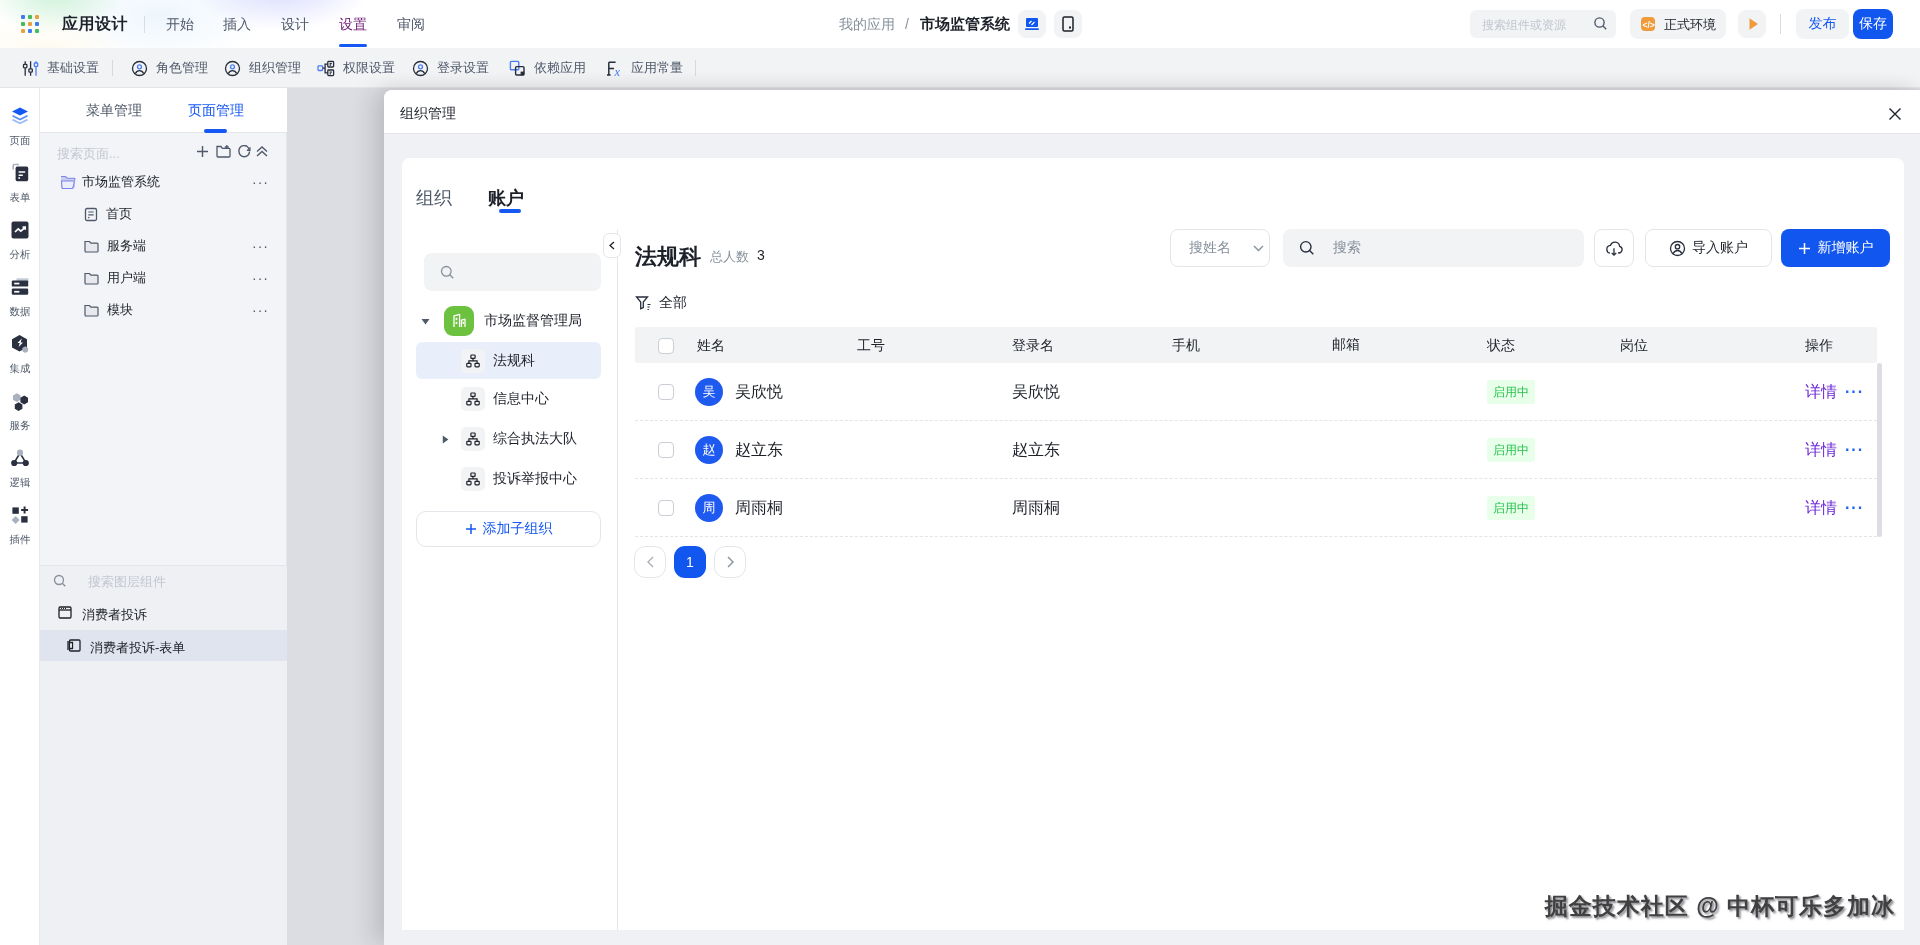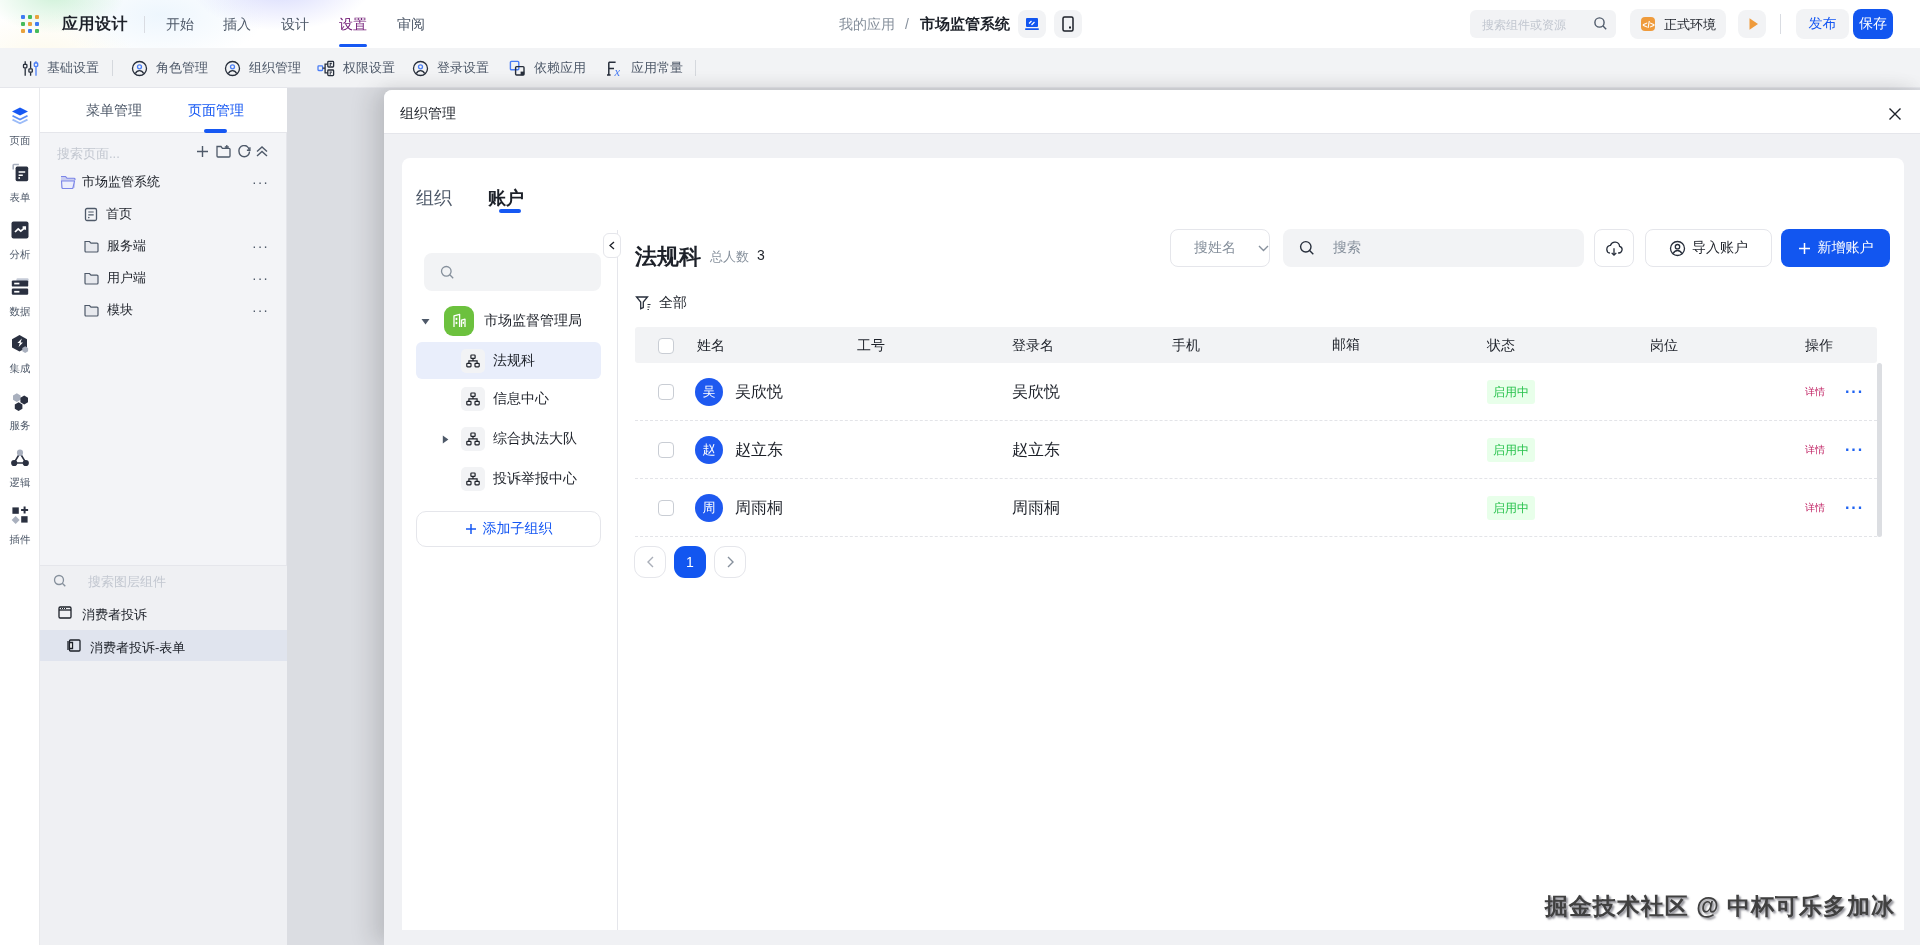--- a/index.html
+++ b/index.html
@@ -40,21 +40,21 @@
 #vdiv{position:absolute;left:233px;top:140px;width:1px;height:700px;background:#e5e6eb}
 
 .trow{position:absolute;display:flex;align-items:center;font-size:14px;color:#1d2129}
 .ibox{width:24px;height:24px;border-radius:5px;background:#f2f3f5;display:flex;align-items:center;justify-content:center}
 
 .th{position:absolute;top:0;height:36px;line-height:36px;font-size:14px;color:#1d2129;font-weight:400}
 .td{position:absolute;display:flex;align-items:center;height:58px}
 .ck{width:16px;height:16px;border:1px solid #c9cdd4;border-radius:4px;background:#fff}
 .avatar{width:28px;height:28px;border-radius:50%;background:#1e59f0;color:#fff;font-size:13px;display:flex;align-items:center;justify-content:center}
 .badge{width:48px;height:24px;border-radius:3px;background:#e8ffea;color:#27c24b;font-size:12px;display:flex;align-items:center;justify-content:center}
-.lnk{color:#be185d;font-size:10px}
+.lnk{color:#6d28d9;font-size:16px}
 .drow{position:absolute;left:0;width:1242px;height:58px;border-bottom:1px dashed #e3e4e8}
 
 .btn{position:absolute;display:flex;align-items:center;justify-content:center;border-radius:8px;font-size:14px}
 .bord{border:1px solid #e5e6eb;background:#fff}
 .gray{background:#f2f3f5}
 .blue{background:#1256f0;color:#fff}
 .pgbtn{position:absolute;width:32px;height:32px;border-radius:11px;display:flex;align-items:center;justify-content:center}
 
 #wm{right:25px;top:891px;font-size:23px;font-weight:bold;color:#404040;text-shadow:2px 2px 2px rgba(90,90,100,.6),1px 1px 1px rgba(130,130,140,.35);letter-spacing:1px}
 </style>
@@ -399,21 +399,21 @@
       </div>
       <span style="margin-left:8px">投诉举报中心</span>
     </div>
  <div style="position:absolute;left:32px;top:421px;width:185px;height:36px;background:#fff;border:1px solid #e5e6eb;border-radius:10px;display:flex;align-items:center;justify-content:center;font-size:14px;color:#1658f3"><svg width="12" height="12" viewBox="0 0 12 12" style="margin-right:6px">
         <path d="M6 1v10M1 6h10" stroke="#1658f3" stroke-width="1.5"></path>
       </svg>添加子组织</div>
 
  <div style="position:absolute;left:251px;top:152px;font-size:22px;font-weight:bold;color:#1d2129">法规科</div>
  <div style="position:absolute;left:326px;top:158px;font-size:13px;color:#86909c">总人数</div>
  <div style="position:absolute;left:373px;top:157px;font-size:14px;color:#1d2129">3</div>
- <div class="btn bord" style="left:786px;top:139px;width:100px;height:38px;color:#86909c;justify-content:flex-end;padding-left:18px">搜姓名<svg width="11" height="7" viewBox="0 0 11 7" style="margin-left:22px">
+ <div class="btn bord" style="left:786px;top:139px;width:100px;height:38px;color:#86909c;justify-content:flex-start;padding-left:18px">搜姓名<svg width="11" height="7" viewBox="0 0 11 7" style="margin-left:22px">
         <path d="M1 1l4.5 4.5L10 1" fill="none" stroke="#86909c" stroke-width="1.4"></path>
       </svg></div>
  <div style="position:absolute;left:899px;top:139px;width:301px;height:38px;background:#f2f3f5;border-radius:8px"></div>
  <svg style="position:absolute;left:915px;top:150px" width="16" height="16" viewBox="0 0 16 16">
       <circle cx="6.8" cy="6.8" r="5.2" fill="none" stroke="#272e3b" stroke-width="1.4"></circle>
       <path d="M10.6 10.6l3.7 3.7" stroke="#272e3b" stroke-width="1.4"></path>
     </svg>
  <div style="position:absolute;left:949px;top:149px;font-size:14px;color:#86909c">搜索</div>
  <div class="btn bord" style="left:1210px;top:139px;width:40px;height:38px">
       <svg width="18" height="17" viewBox="0 0 18 17">
@@ -439,21 +439,21 @@
  <div style="position:absolute;left:275px;top:204px;font-size:14px;color:#1d2129">全部</div>
 
  <div style="position:absolute;left:251px;top:237px;width:1242px;height:36px;background:#f2f3f5;border-radius:3px"></div>
  <div class="th" style="left:274px;top:237px"><span class="ck" style="display:inline-block;margin-top:11px"></span></div>
  <div class="th" style="left:313px;top:237px">姓名</div>
  <div class="th" style="left:473px;top:237px">工号</div>
  <div class="th" style="left:628px;top:237px">登录名</div>
  <div class="th" style="left:788px;top:237px">手机</div>
  <div class="th" style="left:948px;top:236px">邮箱</div>
  <div class="th" style="left:1103px;top:237px">状态</div>
- <div class="th" style="left:1266px;top:237px">岗位</div>
+ <div class="th" style="left:1236px;top:237px">岗位</div>
  <div class="th" style="left:1421px;top:237px">操作</div>
 
  <div class="drow" style="left:251px;top:273px"></div>
  <div class="drow" style="left:251px;top:331px"></div>
  <div class="drow" style="left:251px;top:389px"></div>
 
  <div class="td" style="left:274px;top:273px">
       <span class="ck"></span>
     </div>
  <div class="td" style="left:311px;top:273px">

